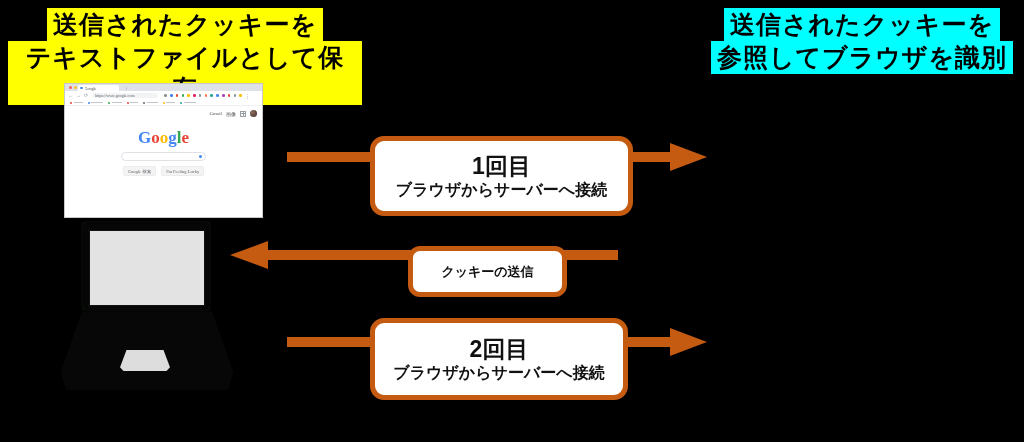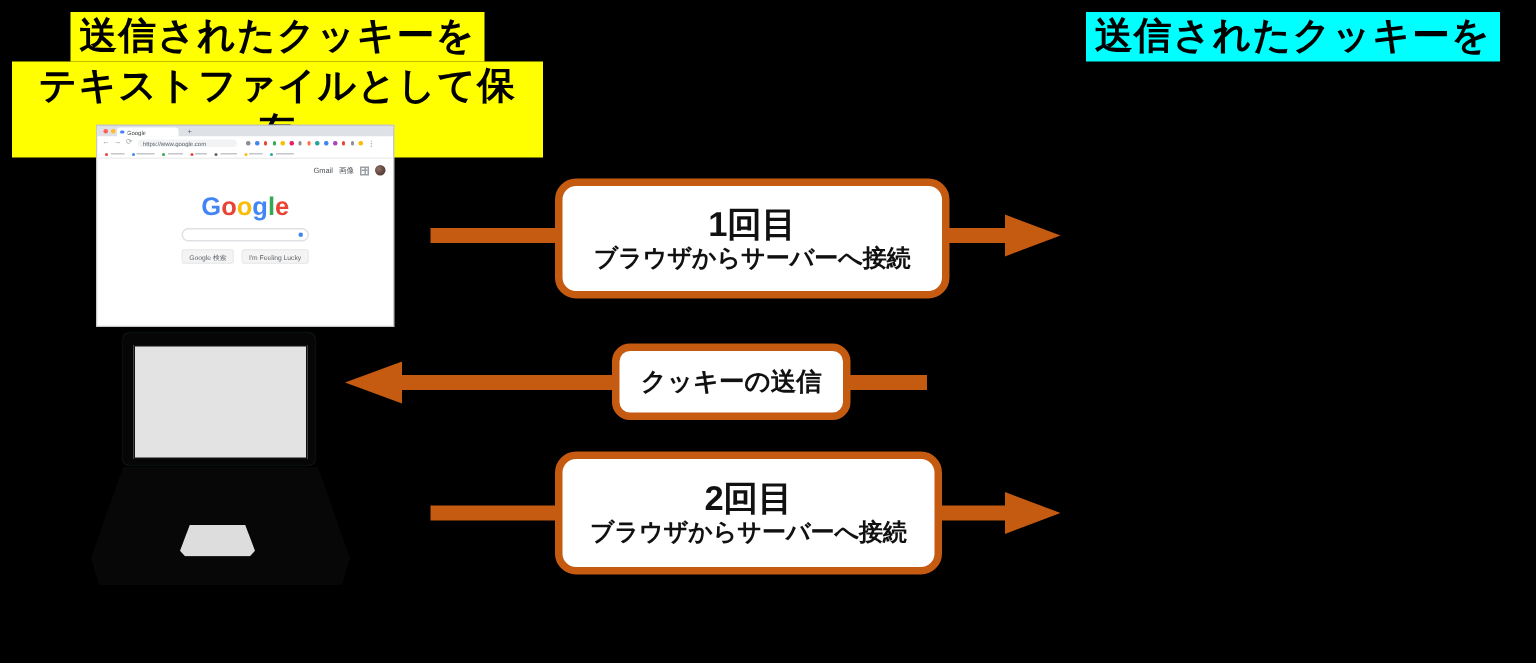--- a/index.html
+++ b/index.html
@@ -20,31 +20,31 @@
   #heading-right .hl{background:var(--hl-right);}
 
   
   .arrow-line{position:absolute;height:10px;background:var(--arrow);z-index:1;}
   .arrow-head{position:absolute;width:0;height:0;z-index:1;}
   .head-right{border-top:14px solid transparent;border-bottom:14px solid transparent;border-left:37px solid var(--arrow);}
   .head-left{border-top:14px solid transparent;border-bottom:14px solid transparent;border-right:38px solid var(--arrow);}
 
   
   .step-box{position:absolute;background:#fff;border:5px solid var(--arrow);border-radius:14px;z-index:2;
-            display:flex;flex-direction:column;align-items:center;justify-content:center;color:#111;}
+            display:flex;flex-direction:column;align-items:center;justify-content:center;color:#111;margin-top:17px;}
   #step-1{left:370px;top:119px;width:253px;height:70px;}
   #step-cookie{left:408px;top:229px;width:149px;height:41px;border-radius:12px;}
   #step-2{left:370px;top:301px;width:248px;height:72px;align-items:center;}
   .step-title{font-size:23px;font-weight:800;line-height:27px;}
   .step-sub{font-size:16px;font-weight:800;line-height:20px;}
-  .step-title-sm{font-size:17px;font-weight:800;line-height:20px;}
+  .step-title-sm{font-size:13px;font-weight:800;line-height:20px;}
 
   
   #browser{position:absolute;left:65px;top:84px;width:197px;height:133px;background:#fff;z-index:2;
-           box-shadow:0 0 0 1px #c8c8c8;font-family:Liberation Sans, sans-serif;}
+           box-shadow:0 0 0 1px #c8c8c8;font-family:Liberation Serif, serif;}
   #tabstrip{position:absolute;left:0;top:0;width:197px;height:7px;background:#DEE1E6;}
   .tl-dot{position:absolute;top:2px;width:3px;height:3px;border-radius:50%;}
   #tab{position:absolute;left:13px;top:1px;width:41px;height:6px;background:#fff;border-radius:2px 2px 0 0;
        display:flex;align-items:center;gap:2px;padding:0 2px;box-sizing:border-box;}
   .favicon{width:2.5px;height:2.5px;border-radius:50%;background:#4285F4;flex:none;}
   #tab-title{font-size:4px;color:#3c4043;white-space:nowrap;overflow:hidden;}
   #new-tab{position:absolute;left:60px;top:1.5px;font-size:5px;line-height:5px;color:#5f6368;}
   #toolbar{position:absolute;left:0;top:7px;width:197px;height:9px;background:#fff;display:flex;align-items:center;}
   .nav-ic{font-size:5px;color:#9aa0a6;margin-left:3px;line-height:9px;}
   #urlbar{margin-left:4px;width:66px;height:5px;background:#F1F3F4;border-radius:3px;display:flex;align-items:center;overflow:hidden;}
@@ -86,20 +86,21 @@
 <body>
 
 <div id="stage">
 
   <div class="heading" id="heading-left">
     <span class="hl">送信されたクッキーを</span><br>
     <span class="hl">テキストファイルとして保存</span>
   </div>
   <div class="heading" id="heading-right">
     <span class="hl">送信されたクッキーを</span><br>
+    <span class="hl">参照してブラウザを識別</span>
   </div>
 
   <div class="arrow-line" style="left:287px;top:152px;width:383px;"></div>
   <div class="arrow-head head-right" style="left:670px;top:143px;"></div>
 
   <div class="arrow-head head-left" style="left:230px;top:241px;"></div>
   <div class="arrow-line" style="left:268px;top:250px;width:350px;"></div>
 
   <div class="arrow-line" style="left:287px;top:337px;width:383px;"></div>
   <div class="arrow-head head-right" style="left:670px;top:328px;"></div>

